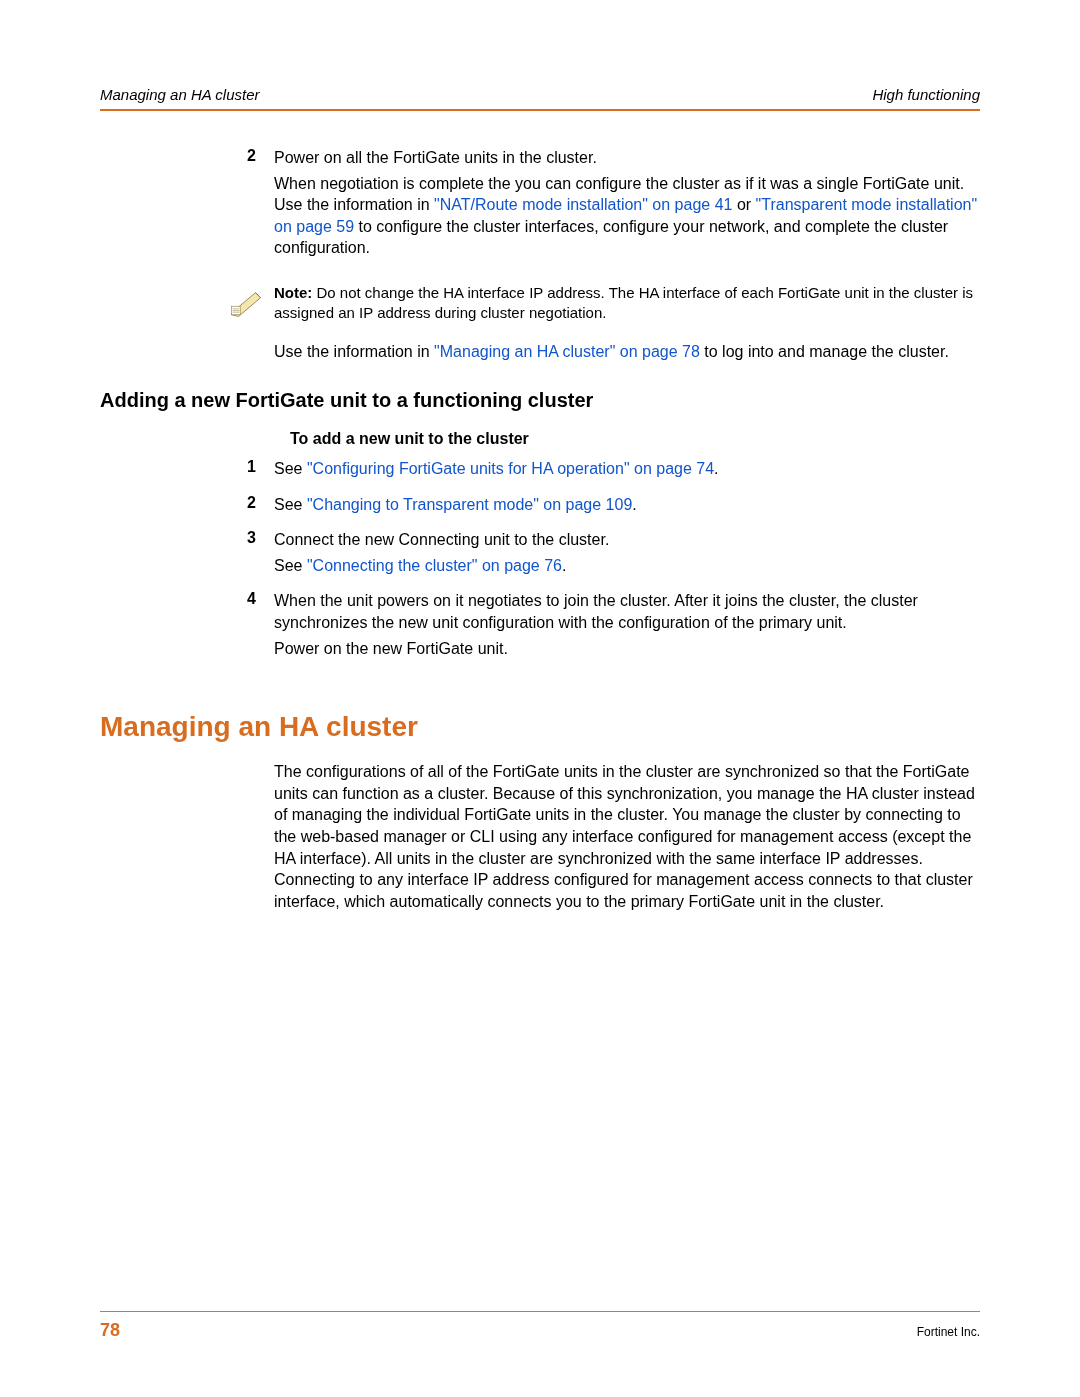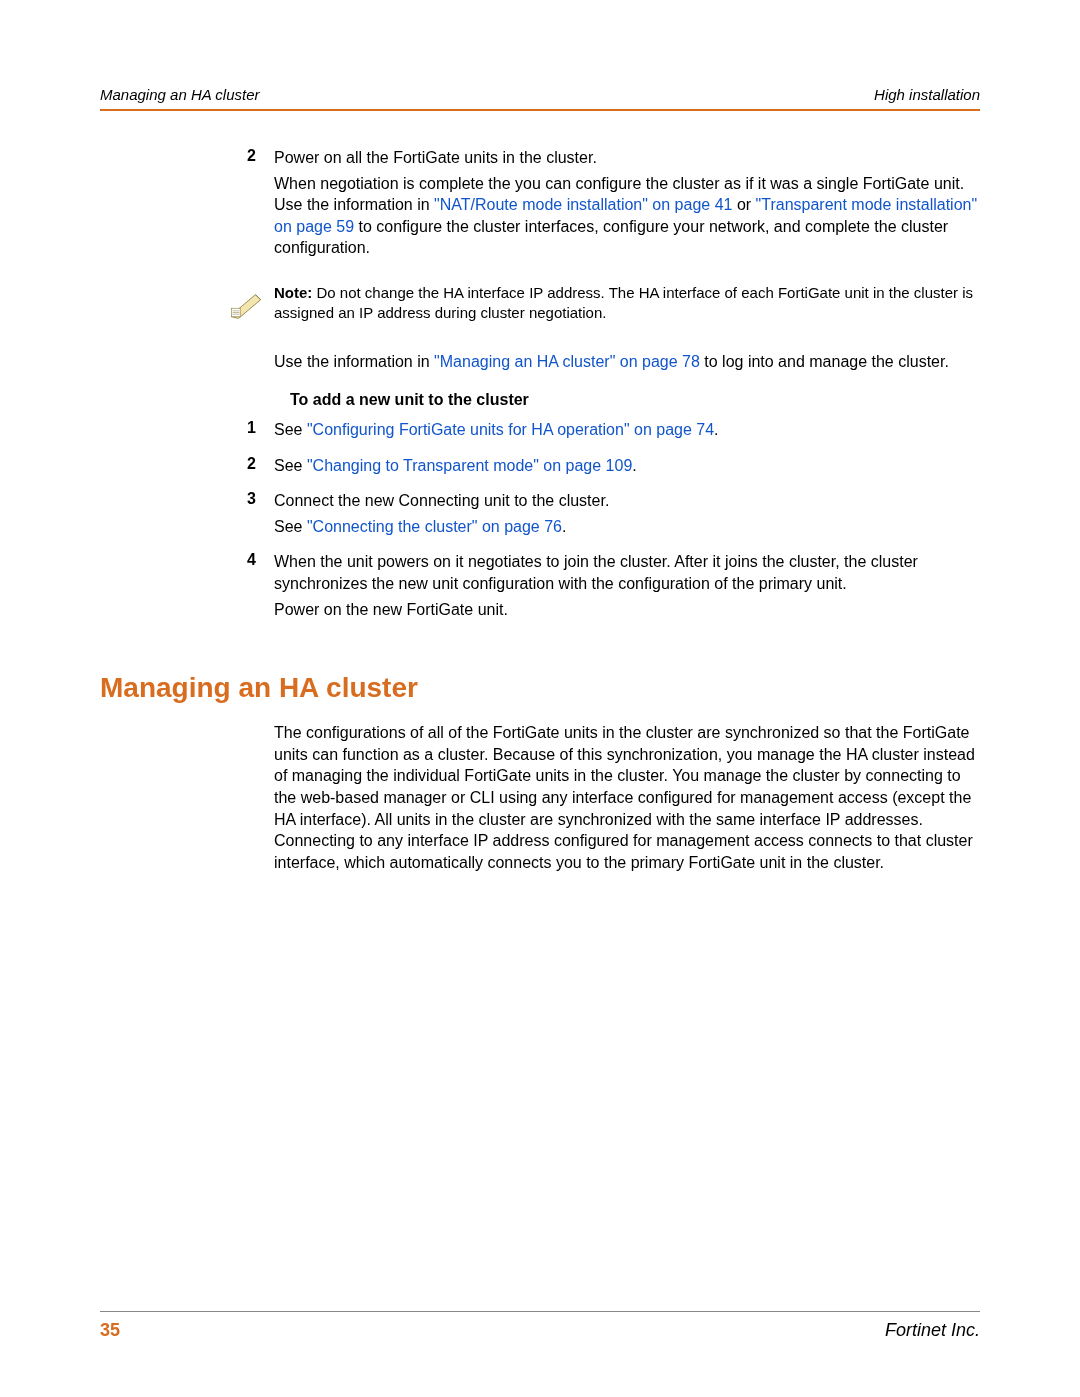--- a/index.html
+++ b/index.html
@@ -40,22 +40,22 @@
   }
   .num-item .body {
     flex: 1;
     font-size: 16px;
     line-height: 1.35;
   }
   .body p { margin-bottom: 4px; }
   .link { color: #1155cc; }
   .note-row {
     display: flex;
-    align-items: flex-end;
-    margin: 20px 0 28px 0;
+    align-items: center;
+    margin: 20px 0 18px 0;
   }
   .note-icon {
     width: 44px;
     flex-shrink: 0;
     padding-top: 2px;
   }
   .note-icon svg { width: 34px; height: 30px; }
   .note-text {
     flex: 1;
     font-size: 15px;
@@ -96,32 +96,31 @@
     align-items: baseline;
     border-top: 1px solid #888;
     padding-top: 8px;
   }
   .page-num {
     color: #d86c1f;
     font-weight: bold;
     font-size: 18px;
   }
   .footer-right {
-    font-style: italic;
-    font-size: 18px;
+    font-size: 12px;
   }
 </style>
 </head>
 <body>
 
 <div class="page">
 
   <div class="header-row">
     <span>Managing an HA cluster</span>
-    <span>High installation</span>
+    <span>High functioning</span>
   </div>
 
   <div class="content-col">
 
     <div class="num-item">
       <div class="num">2</div>
       <div class="body">
         <p>Power on all the FortiGate units in the cluster.</p>
         <p>
           <span>When negotiation is complete the you can configure the cluster as if it was a single FortiGate unit. Use the information in </span><span class="link">"NAT/Route mode installation" on page 41</span><span> or </span><span class="link">"Transparent mode installation" on page 59</span><span> to configure the cluster interfaces, configure your network, and complete the cluster configuration.</span>
@@ -142,20 +141,21 @@
       </div>
       <div class="note-text">
         <span class="nb">Note:</span><span> Do not change the HA interface IP address. The HA interface of each FortiGate unit in the cluster is assigned an IP address during cluster negotiation.</span>
       </div>
     </div>
 
     <div class="para">
       <span>Use the information in </span><span class="link">"Managing an HA cluster" on page 78</span><span> to log into and manage the cluster.</span>
     </div>
 
+    <div class="h2" style="margin-left:-130px;">Adding a new FortiGate unit to a functioning cluster</div>
 
 
     <div class="h3">To add a new unit to the cluster</div>
 
     <div class="num-item">
       <div class="num">1</div>
       <div class="body">
         <p><span>See </span><span class="link">"Configuring FortiGate units for HA operation" on page 74</span><span>.</span></p>
       </div>
     </div>
@@ -185,15 +185,15 @@
 
     <div class="section-title" style="margin-left:-130px;">Managing an HA cluster</div>
 
     <div class="para">The configurations of all of the FortiGate units in the cluster are synchronized so that the FortiGate units can function as a cluster. Because of this synchronization, you manage the HA cluster instead of managing the individual FortiGate units in the cluster. You manage the cluster by connecting to the web-based manager or CLI using any interface configured for management access (except the HA interface). All units in the cluster are synchronized with the same interface IP addresses. Connecting to any interface IP address configured for management access connects to that cluster interface, which automatically connects you to the primary FortiGate unit in the cluster.</div>
 
   </div>
 
 </div>
 
 <div class="footer-row">
-  <span class="page-num">35</span>
+  <span class="page-num">78</span>
   <span class="footer-right">Fortinet Inc.</span>
 </div>
 
 </body></html>

